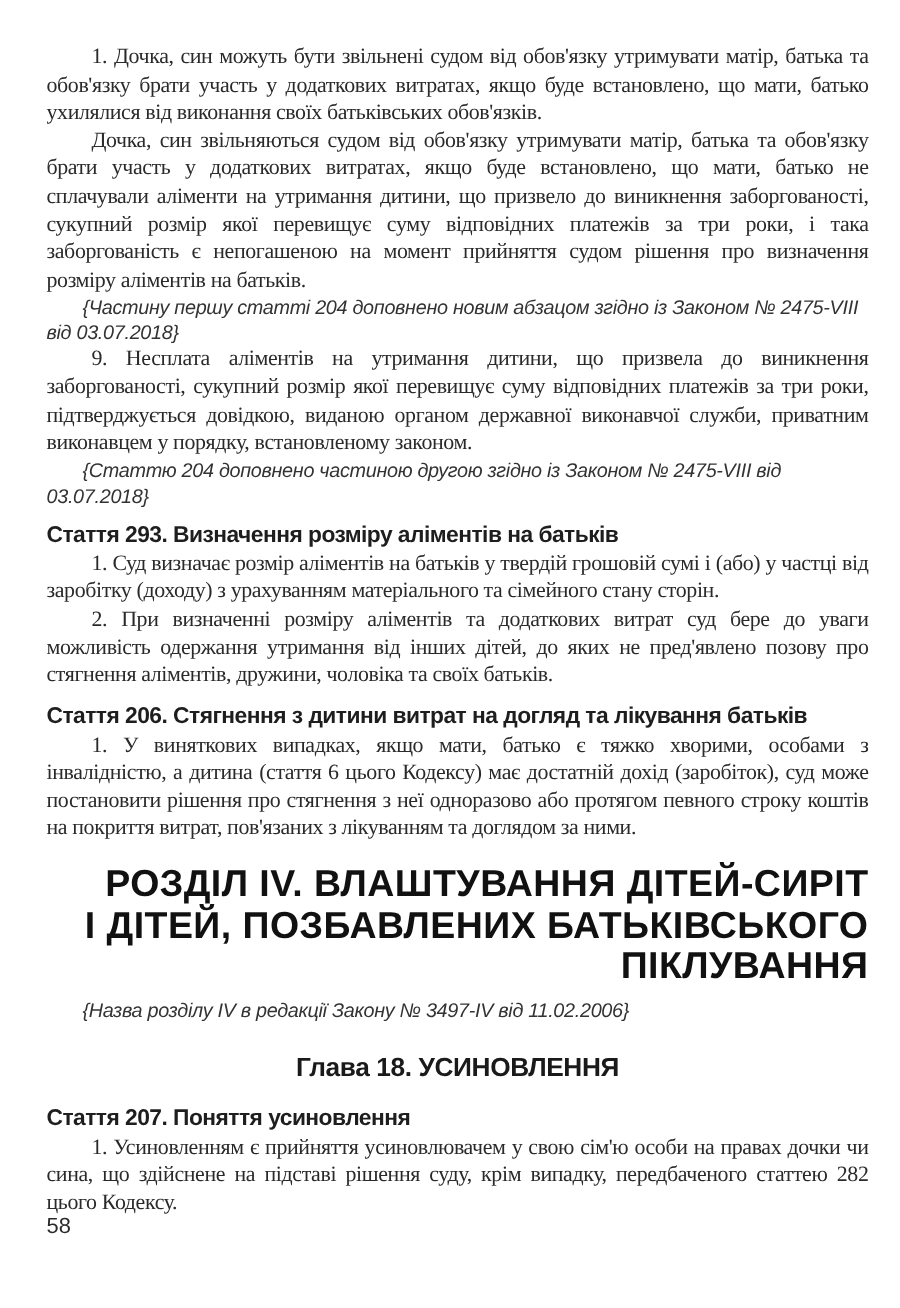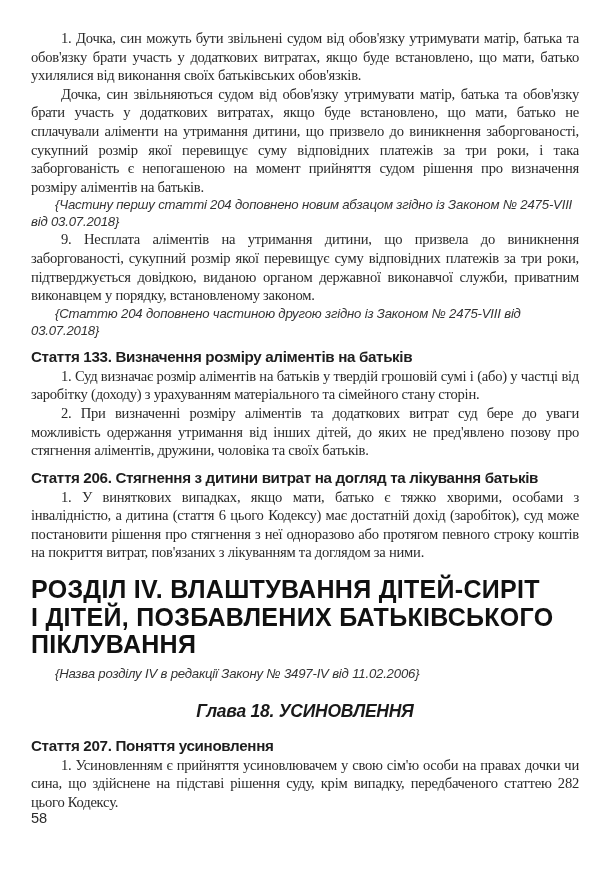--- a/index.html
+++ b/index.html
@@ -2,38 +2,38 @@
 <html><head>
 <meta charset="utf-8">
 <style>
   html, body { margin: 0; padding: 0; background: #ffffff; }
   body { width: 600px; height: 872px; overflow: hidden; position: relative; color: #2a2a2a; }
   .page { position: absolute; left: 31px; top: 29px; width: 548px; font-family: "Liberation Sans", sans-serif; font-size: 14.6px; line-height: 18.6px; letter-spacing: -0.25px; }
   .art-title { font-weight: bold; font-size: 15.2px; margin: 0; line-height: 20px; letter-spacing: -0.35px; color: #1e1e1e; }
   .p { margin: 0; text-align: justify; text-indent: 30px; font-family: Liberation Serif, serif; }
   .note { margin: 0; font-style: italic; font-size: 13.2px; line-height: 17px; text-indent: 24px; color: #333; letter-spacing: -0.2px; }
   .gap-m { height: 8px; }
-  .section-title { font-family: "Liberation Sans", sans-serif; font-weight: bold; font-size: 25px; line-height: 27.5px; text-align: left; letter-spacing: 0.3px; color: #111; margin: 14px 0 6px 0; }
-  .chapter-title { font-weight: bold; font-size: 17.5px; text-align: center; margin: 18px 0 14px 0; line-height: 22px; color: #1a1a1a; font-style: italic; }
+  .section-title { font-family: "Liberation Sans", sans-serif; font-weight: bold; font-size: 25px; line-height: 27.5px; text-align: right; letter-spacing: 0.3px; color: #111; margin: 14px 0 6px 0; }
+  .chapter-title { font-weight: bold; font-size: 17.5px; text-align: center; margin: 18px 0 14px 0; line-height: 22px; color: #1a1a1a; }
   .page-number { position: absolute; left: 31px; top: 810px; font-family: "Liberation Sans", sans-serif; font-size: 14.6px; color: #2a2a2a; }
 </style>
 </head>
 <body>
 
 <div class="page">
 
   <p class="p">1. Дочка, син можуть бути звільнені судом від обов'язку утримувати матір, батька та обов'язку брати участь у додаткових витратах, якщо буде встановлено, що мати, батько ухилялися від виконання своїх батьківських обов'язків.</p>
   <p class="p">Дочка, син звільняються судом від обов'язку утримувати матір, батька та обов'язку брати участь у додаткових витратах, якщо буде встановлено, що мати, батько не сплачували аліменти на утримання дитини, що призвело до виникнення заборгованості, сукупний розмір якої перевищує суму відповідних платежів за три роки, і така заборгованість є непогашеною на момент прийняття судом рішення про визначення розміру аліментів на батьків.</p>
   <p class="note">{Частину першу статті 204 доповнено новим абзацом згідно із Законом № 2475-VIII від 03.07.2018}</p>
   <p class="p">9. Несплата аліментів на утримання дитини, що призвела до виникнення заборгованості, сукупний розмір якої перевищує суму відповідних платежів за три роки, підтверджується довідкою, виданою органом державної виконавчої служби, приватним виконавцем у порядку, встановленому законом.</p>
   <p class="note">{Статтю 204 доповнено частиною другою згідно із Законом № 2475-VIII від 03.07.2018}</p>
 
   <div class="gap-m"></div>
 
-  <h2 class="art-title">Стаття 133. Визначення розміру аліментів на батьків</h2>
+  <h2 class="art-title">Стаття 293. Визначення розміру аліментів на батьків</h2>
   <p class="p">1. Суд визначає розмір аліментів на батьків у твердій грошовій сумі і (або) у частці від заробітку (доходу) з урахуванням матеріального та сімейного стану сторін.</p>
   <p class="p">2. При визначенні розміру аліментів та додаткових витрат суд бере до уваги можливість одержання утримання від інших дітей, до яких не пред'явлено позову про стягнення аліментів, дружини, чоловіка та своїх батьків.</p>
 
   <div class="gap-m"></div>
 
   <h2 class="art-title">Стаття 206. Стягнення з дитини витрат на догляд та лікування батьків</h2>
   <p class="p">1. У виняткових випадках, якщо мати, батько є тяжко хворими, особами з інвалідністю, а дитина (стаття 6 цього Кодексу) має достатній дохід (заробіток), суд може постановити рішення про стягнення з неї одноразово або протягом певного строку коштів на покриття витрат, пов'язаних з лікуванням та доглядом за ними.</p>
 
   <h1 class="section-title">
     <span>РОЗДІЛ IV. ВЛАШТУВАННЯ ДІТЕЙ-СИРІТ</span><br>

